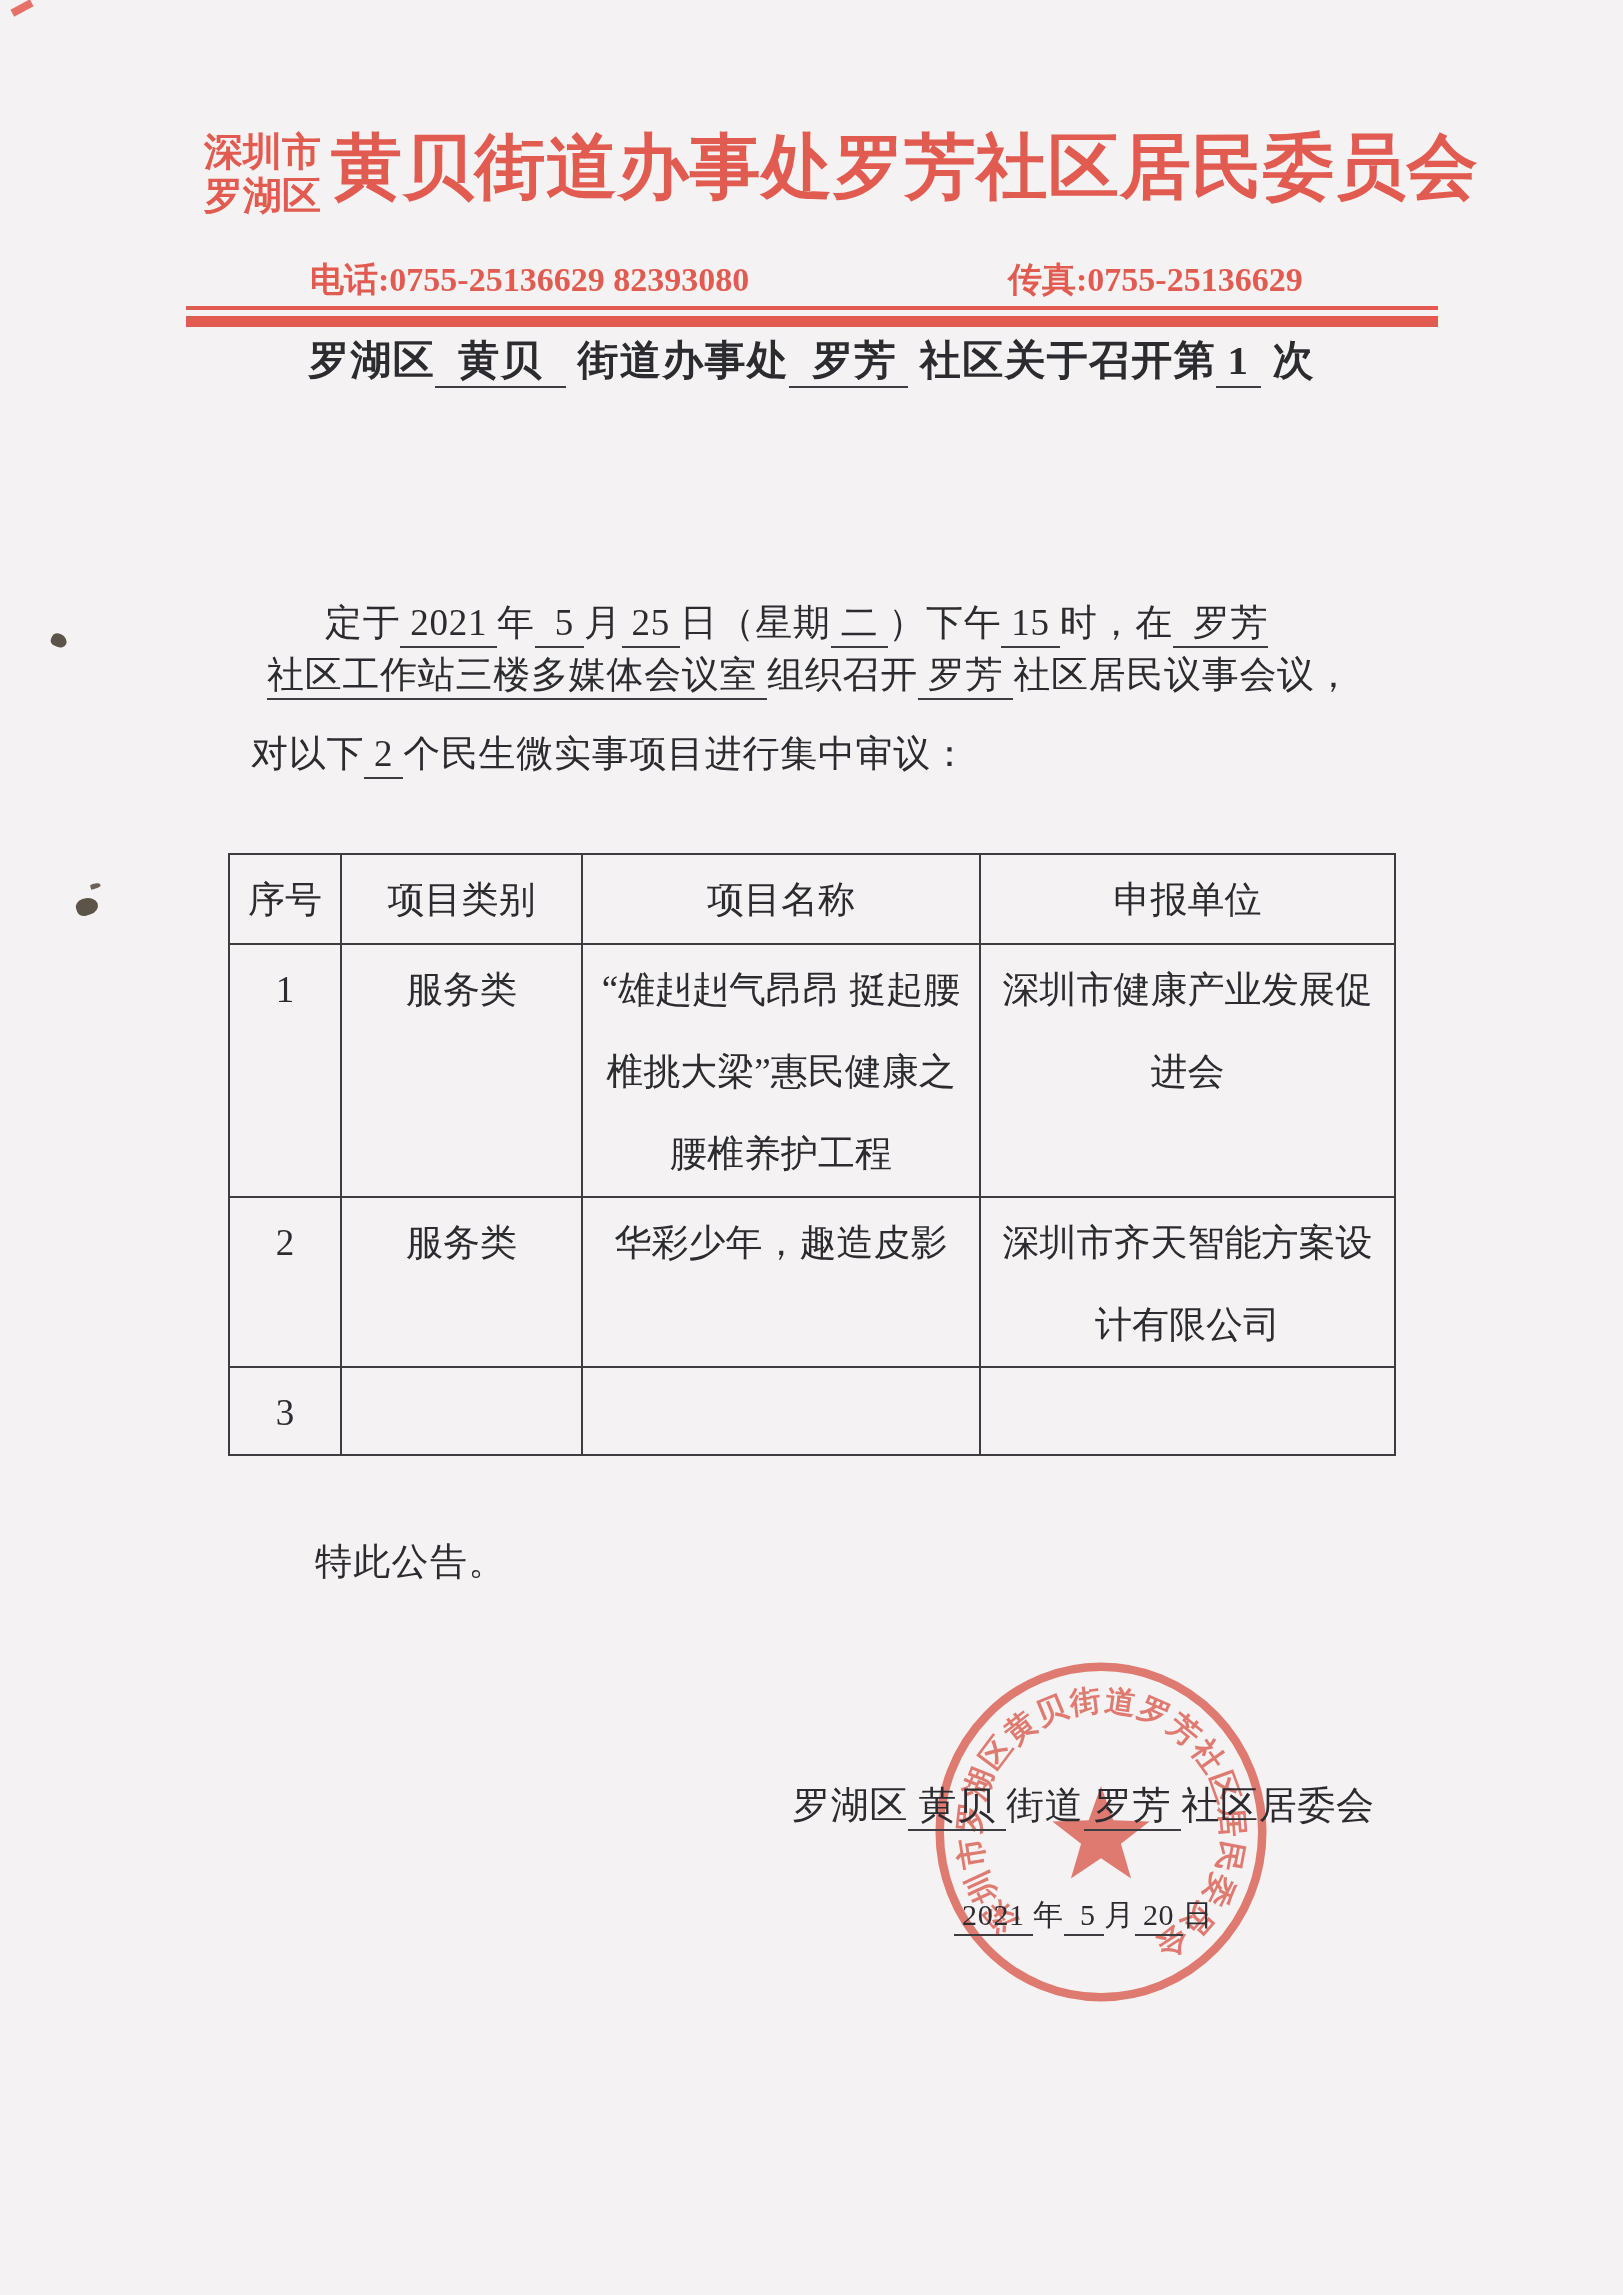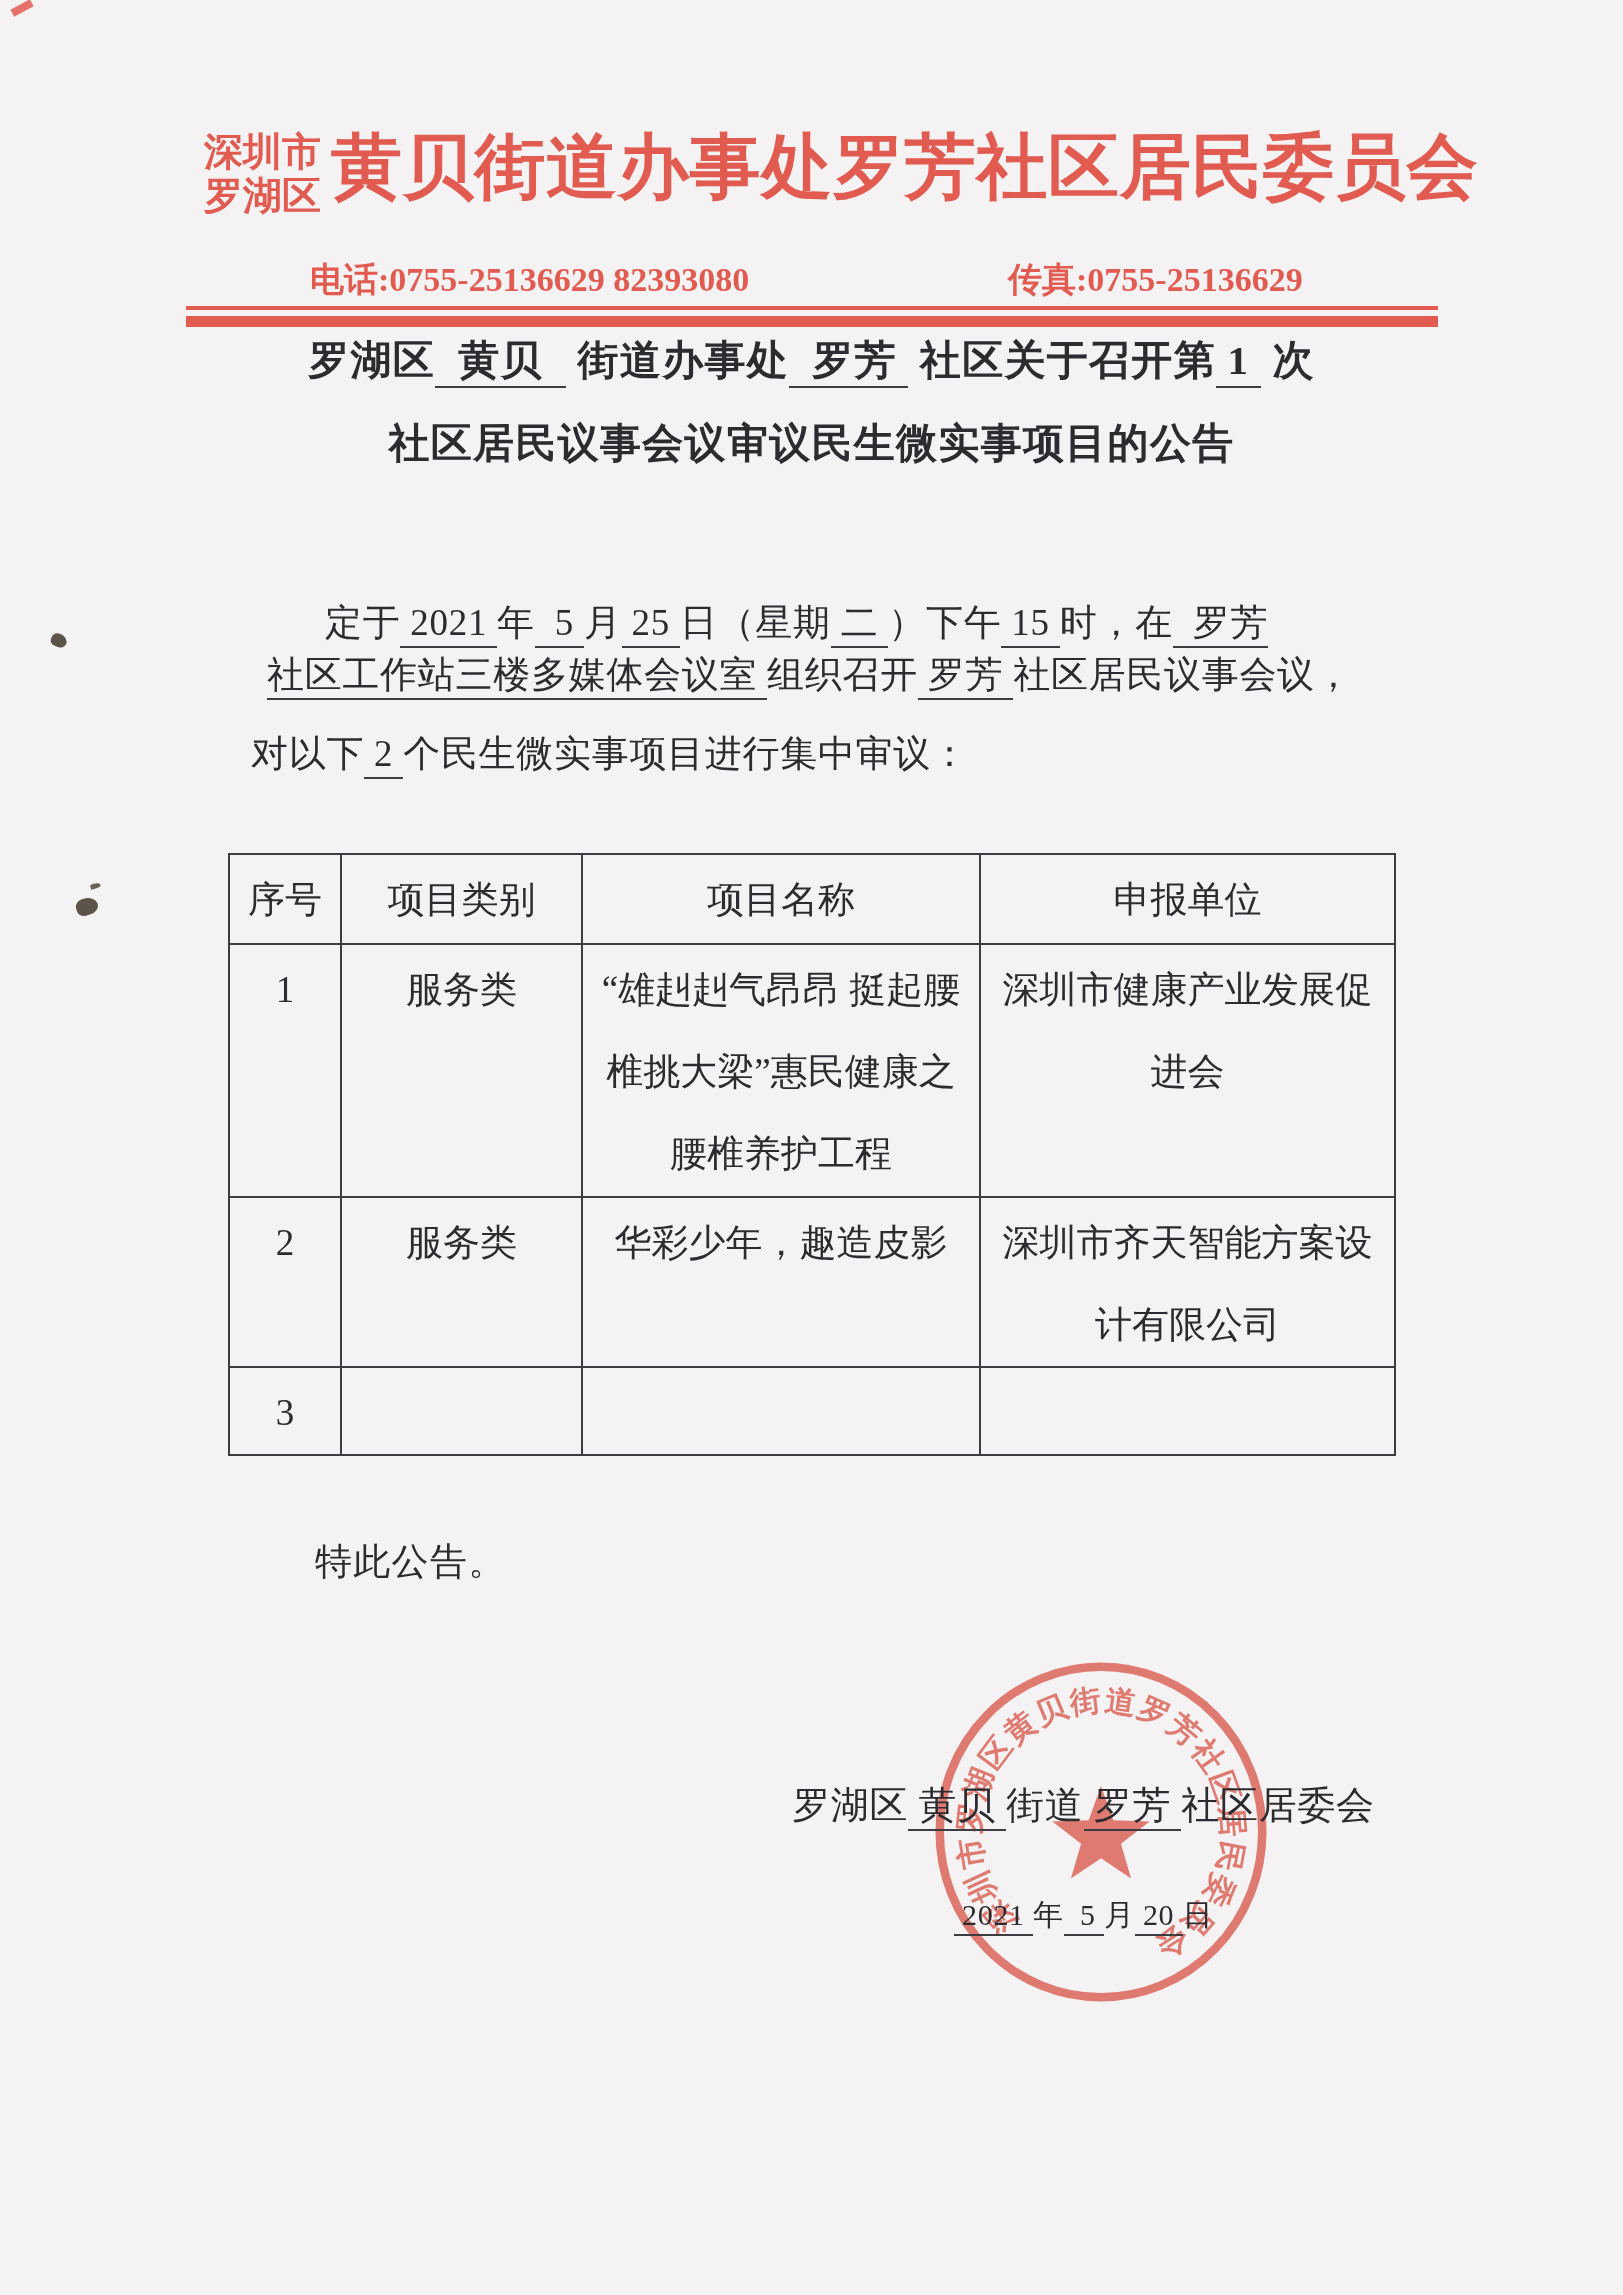--- a/index.html
+++ b/index.html
@@ -109,21 +109,20 @@
     <div>深圳市</div>
     <div>罗湖区</div>
   </div>
   <div class="org-name">黄贝街道办事处罗芳社区居民委员会</div>
   <div class="phone">电话:0755-25136629 82393080</div>
   <div class="fax">传真:0755-25136629</div>
   <div class="rule-thin"></div>
   <div class="rule-thick"></div>
 
   <div class="title-line l1"><span class="seg">罗湖区</span><span class="seg u">  黄贝  </span><span class="seg"> 街道办事处</span><span class="seg u">  罗芳 </span><span class="seg"> 社区关于召开第</span><span class="seg u"> 1 </span><span class="seg"> 次</span></div>
-  <div class="title-line l2">社区居民议事会议审议民生微实事项目的公告</div>
 
   <div class="para-line l1"><span class="seg">定于</span><span class="seg u"> 2021 </span><span class="seg">年</span><span class="seg u">  5 </span><span class="seg">月</span><span class="seg u"> 25 </span><span class="seg">日（星期</span><span class="seg u"> 二 </span><span class="seg">）下午</span><span class="seg u"> 15 </span><span class="seg">时，在</span><span class="seg u">  罗芳</span></div>
   <div class="para-line l2"><span class="seg u">社区工作站三楼多媒体会议室 </span><span class="seg">组织召开</span><span class="seg u"> 罗芳 </span><span class="seg">社区居民议事会议，</span></div>
   <div class="para-line l3"><span class="seg">对以下</span><span class="seg u"> 2 </span><span class="seg">个民生微实事项目进行集中审议：</span></div>
 
   <table class="projects">
     <colgroup>
       <col style="width:112px">
         <col style="width:241px">
         <col style="width:398px">

